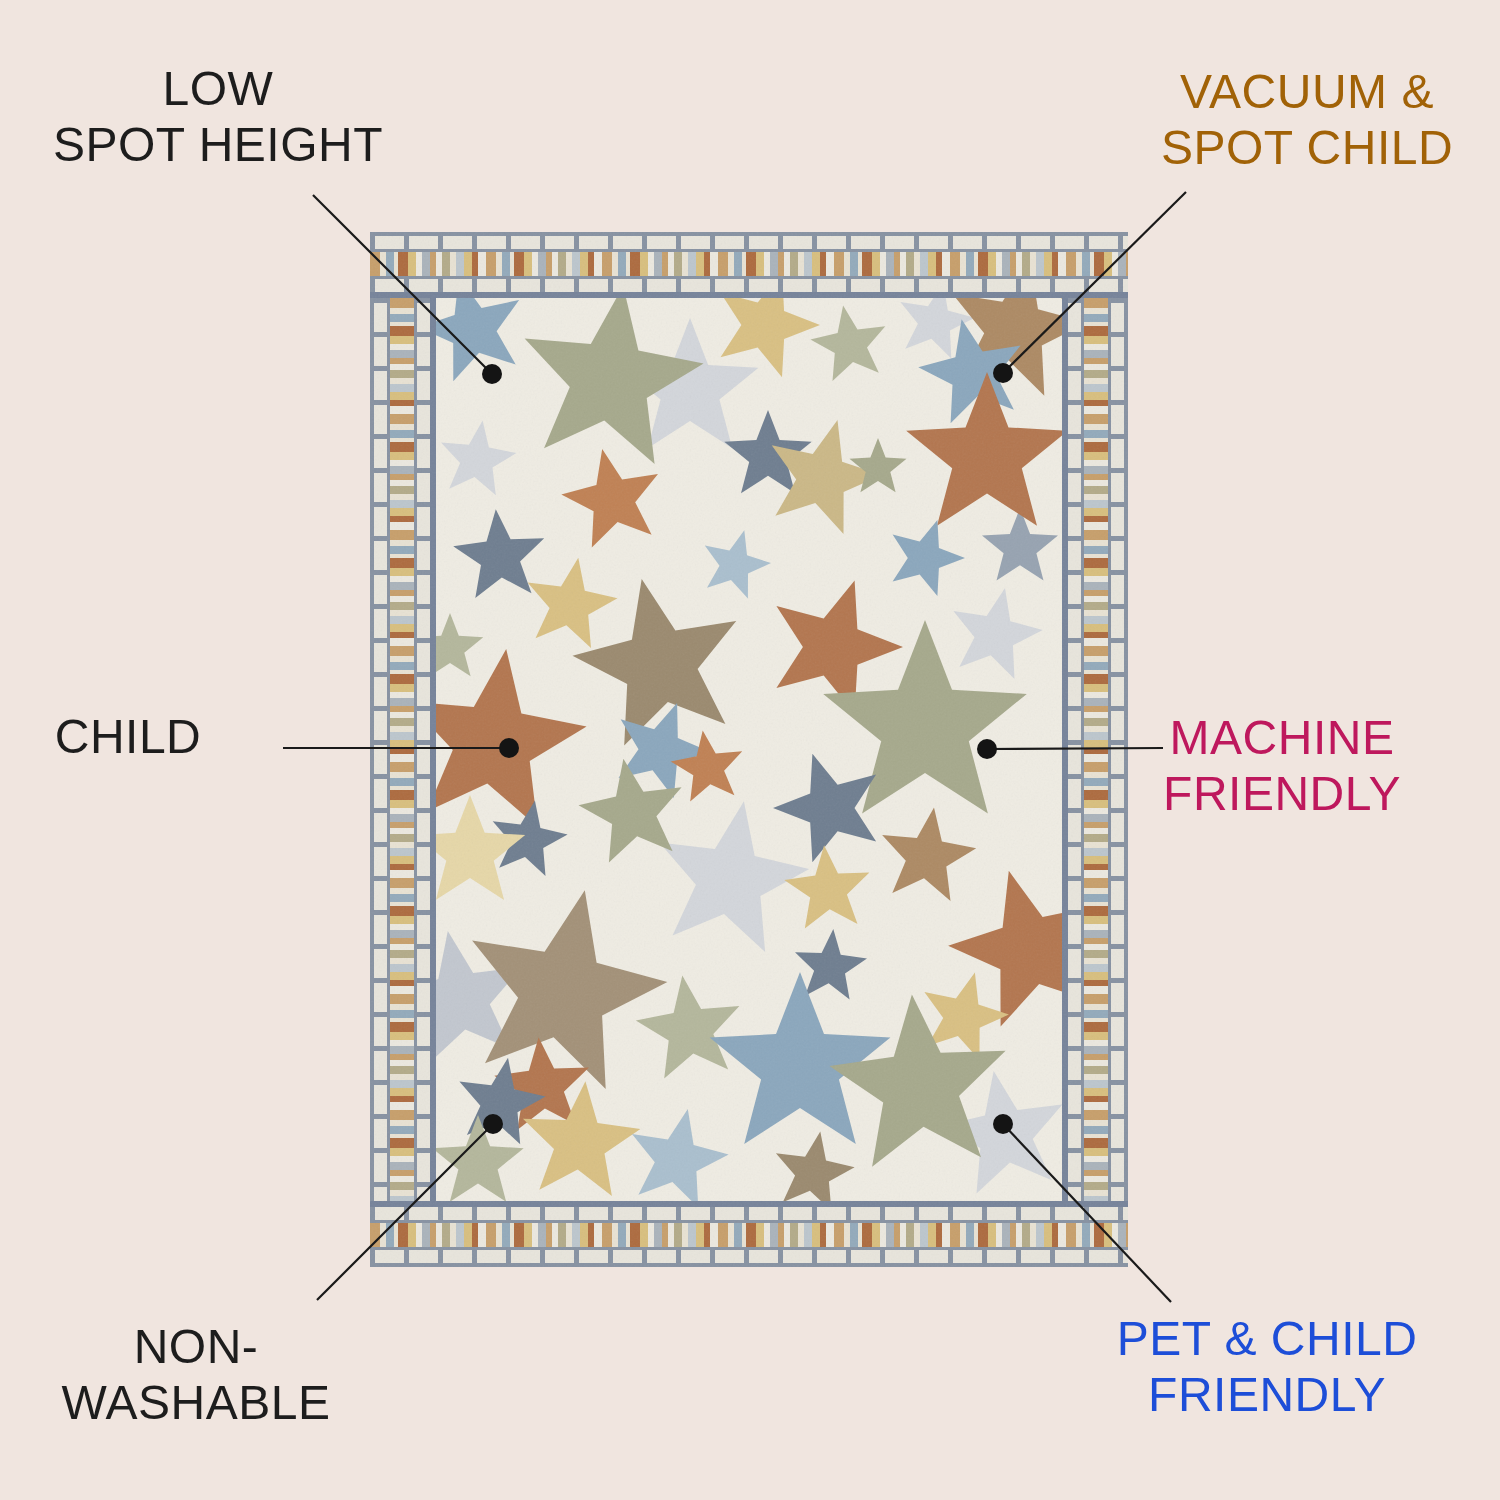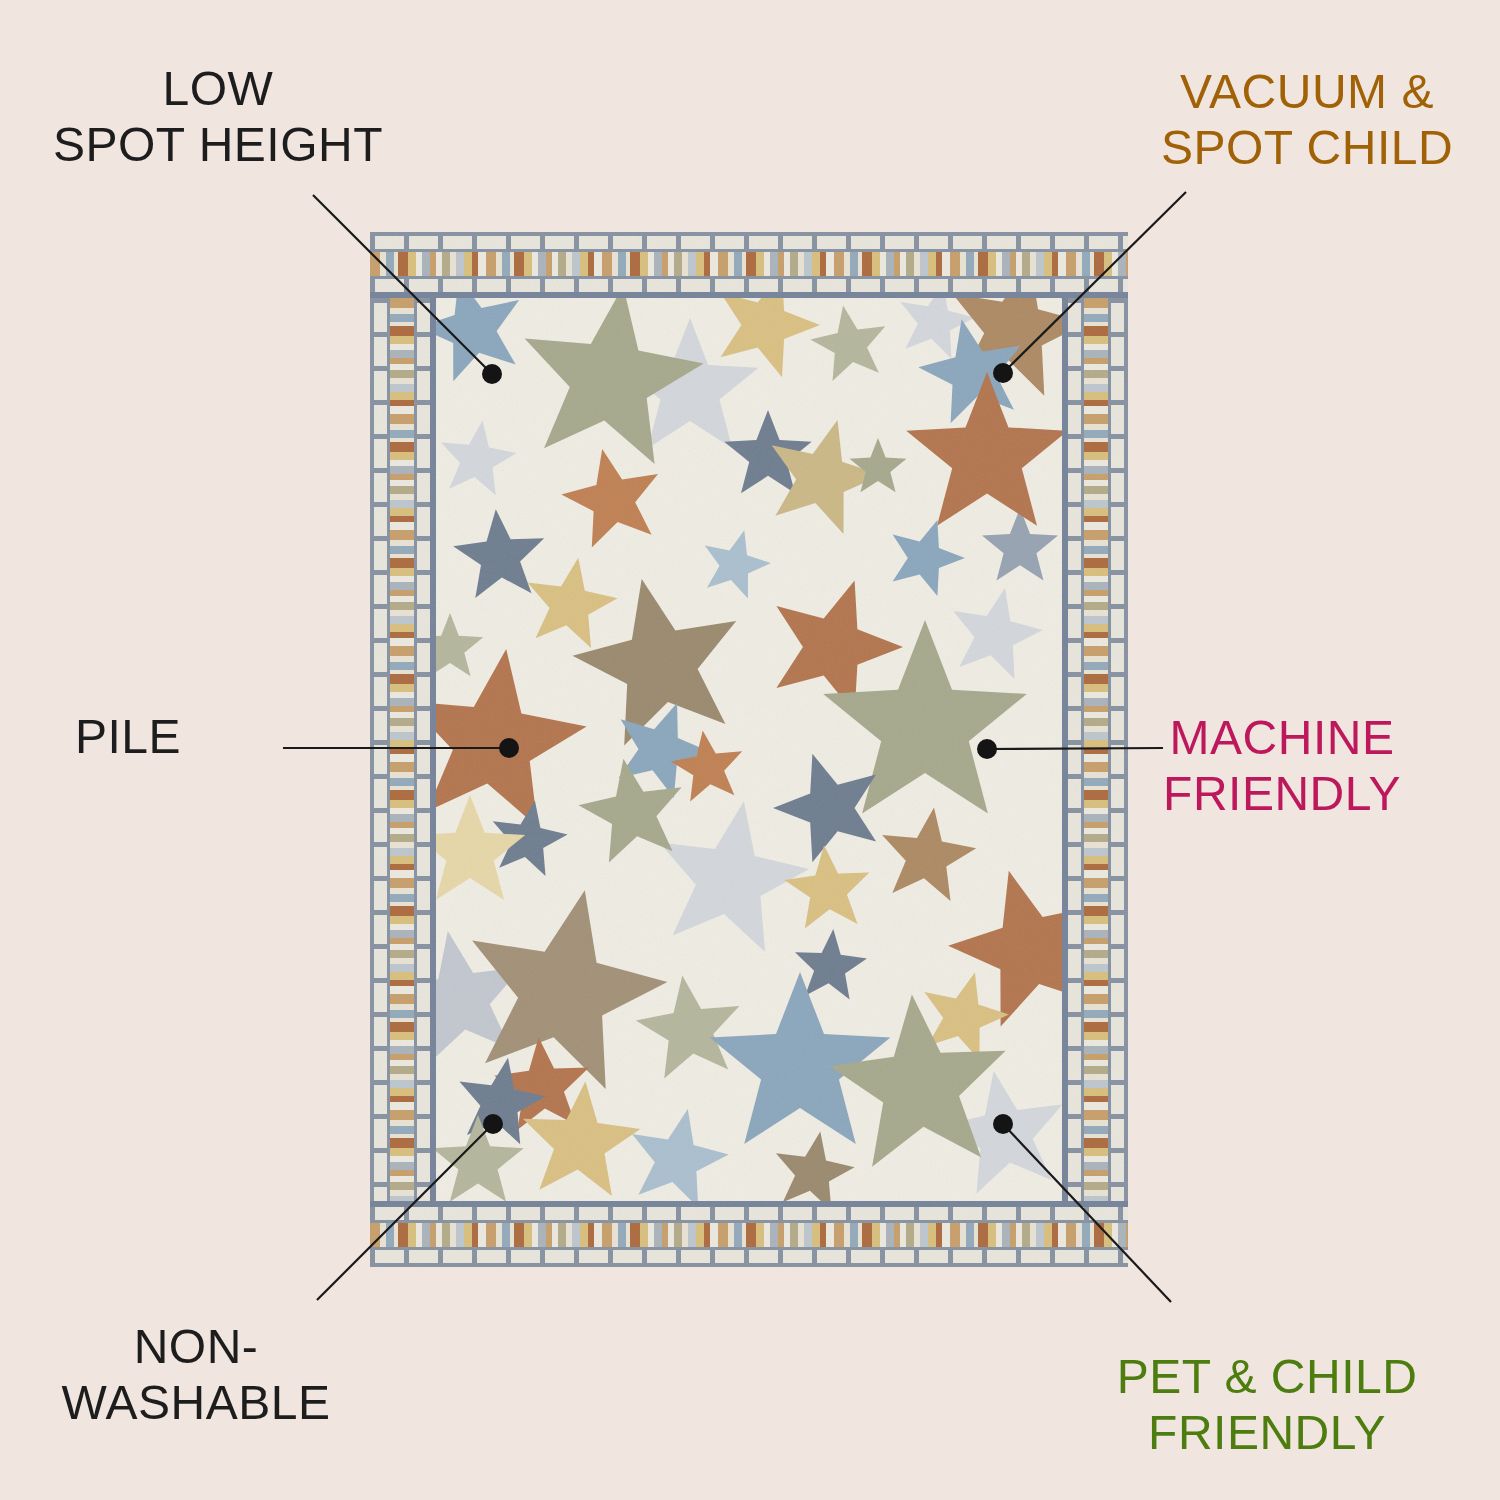--- a/index.html
+++ b/index.html
@@ -175,28 +175,28 @@
   <div id="labels">
     <div class="callout-label" style="left: 218px; top: 117px; color: rgb(29, 29, 29);">
       <span>LOW</span>
       <span>SPOT HEIGHT</span>
     </div>
     <div class="callout-label" style="left: 1259px; top: 120px; color: #a16207; margin-left: 48px;">
       <span>VACUUM &amp;</span>
       <span>SPOT CHILD</span>
     </div>
     <div class="callout-label" style="left: 128px; top: 737px; color: rgb(29, 29, 29);">
-      <span>PILE</span>
+      <span>CHILD</span>
     </div>
     <div class="callout-label" style="left: 1282px; top: 766px; color: #be185d;">
       <span>MACHINE</span>
       <span>FRIENDLY</span>
     </div>
     <div class="callout-label" style="left: 196px; top: 1375px; color: rgb(29, 29, 29); text-align: center;">
       <span>NON-</span>
       <span>WASHABLE</span>
     </div>
-    <div class="callout-label" style="left: 1267px; top: 1405px; color: #4d7c0f;">
+    <div class="callout-label" style="left: 1267px; top: 1367px; color: #1d4ed8;">
       <span>PET &amp; CHILD</span>
       <span>FRIENDLY</span>
     </div>
   </div>
 </div>
 
 </body></html>

